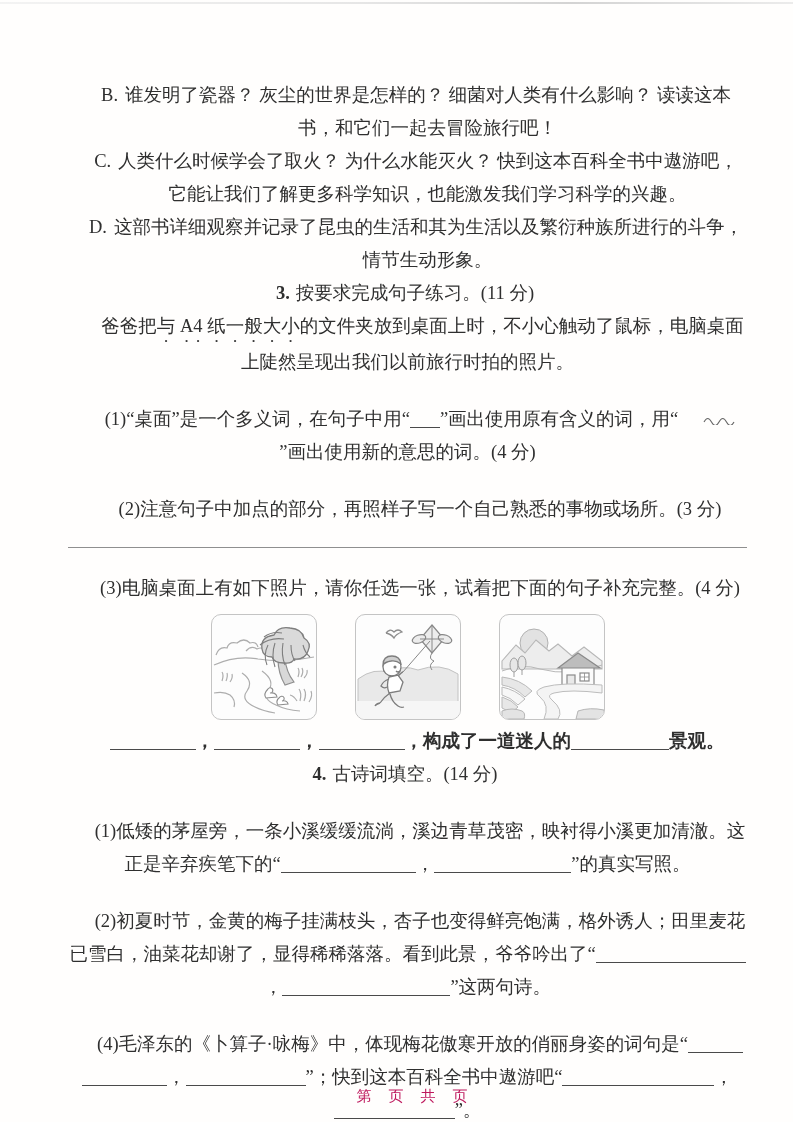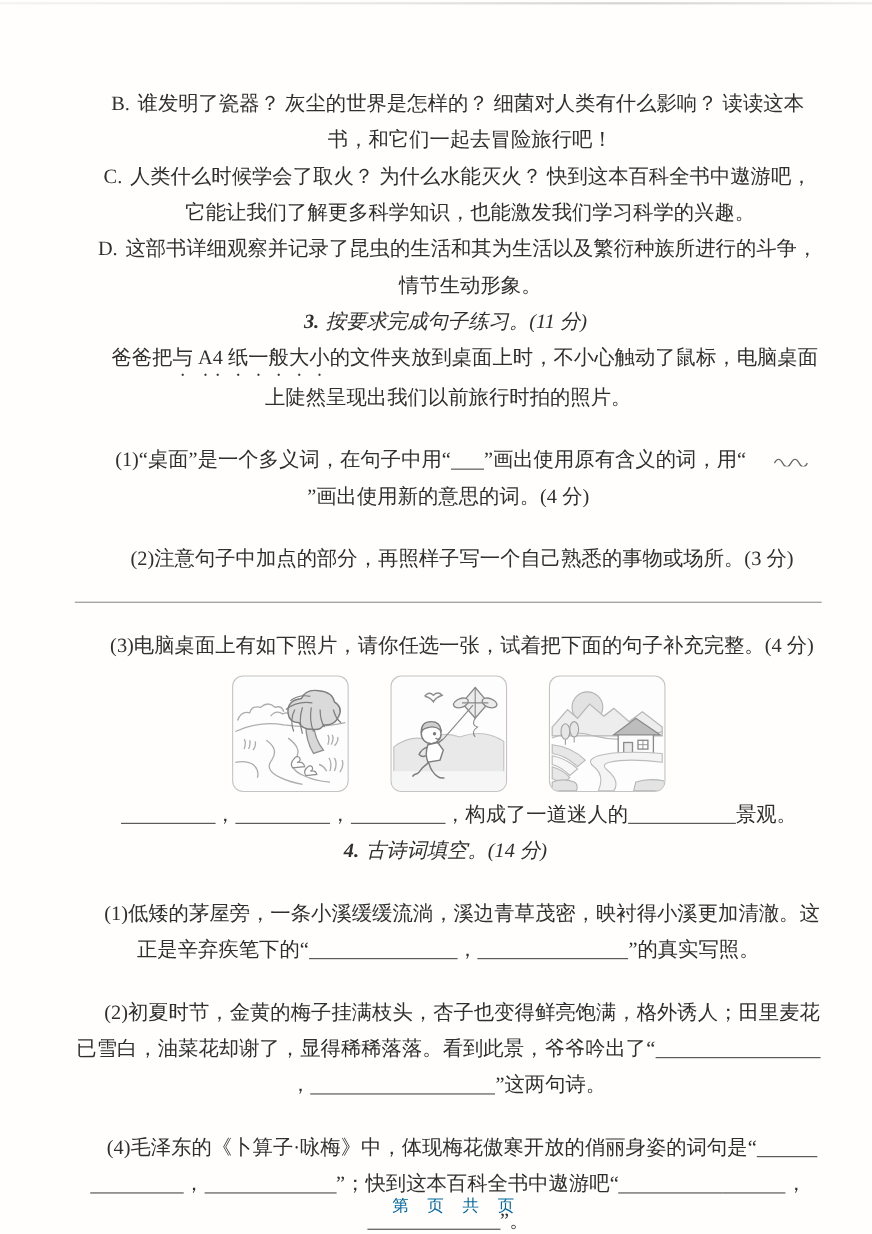--- a/index.html
+++ b/index.html
@@ -19,21 +19,21 @@
   }
   .content{
     padding:79px 46px 0 68px;
     font-size:18.5px;
     line-height:33px;
     text-align:center;
   }
   p{margin:0;}
   .choice{margin-left:17px;padding-left:23px;text-indent:-23px;}
   .choice-label{margin-right:7px;}
-  .qhead{margin-left:-5px;font-style:italic;}
+  .qhead{margin-left:-5px;}
   .qnum{font-weight:bold;margin-right:6px;}
   .passage{text-indent:30px;}
   .sub{text-indent:25px;margin-top:24px;}
   
   .em-dots{
     -webkit-text-emphasis:dot #3a3a3a;
     -webkit-text-emphasis-position:under;
     text-emphasis:dot #3a3a3a;
     text-emphasis-position:under left;
   }
@@ -59,24 +59,24 @@
     display:flex;justify-content:center;gap:38px;
     margin:9px 0 5px 0;
   }
   .pic{
     width:106px;height:106px;
     border:1px solid #c4c4c4;border-radius:10px;
     background:#fdfdfd;overflow:hidden;
     box-sizing:border-box;
   }
   .pic svg{display:block;width:100%;height:100%;}
-  .fill-line{text-indent:19px;}
+  .fill-line{text-indent:19px;font-weight:bold;}
   .footer{
     position:absolute;bottom:16px;left:0;right:0;
-    text-align:center;font-size:15px;color:#0369a1;
+    text-align:center;font-size:15px;color:#be185d;
     letter-spacing:1px;
     margin-left:32px;
   }
 </style>
 </head>
 <body>
 
 <div class="page">
   <div class="scan-artifact"></div>
 

